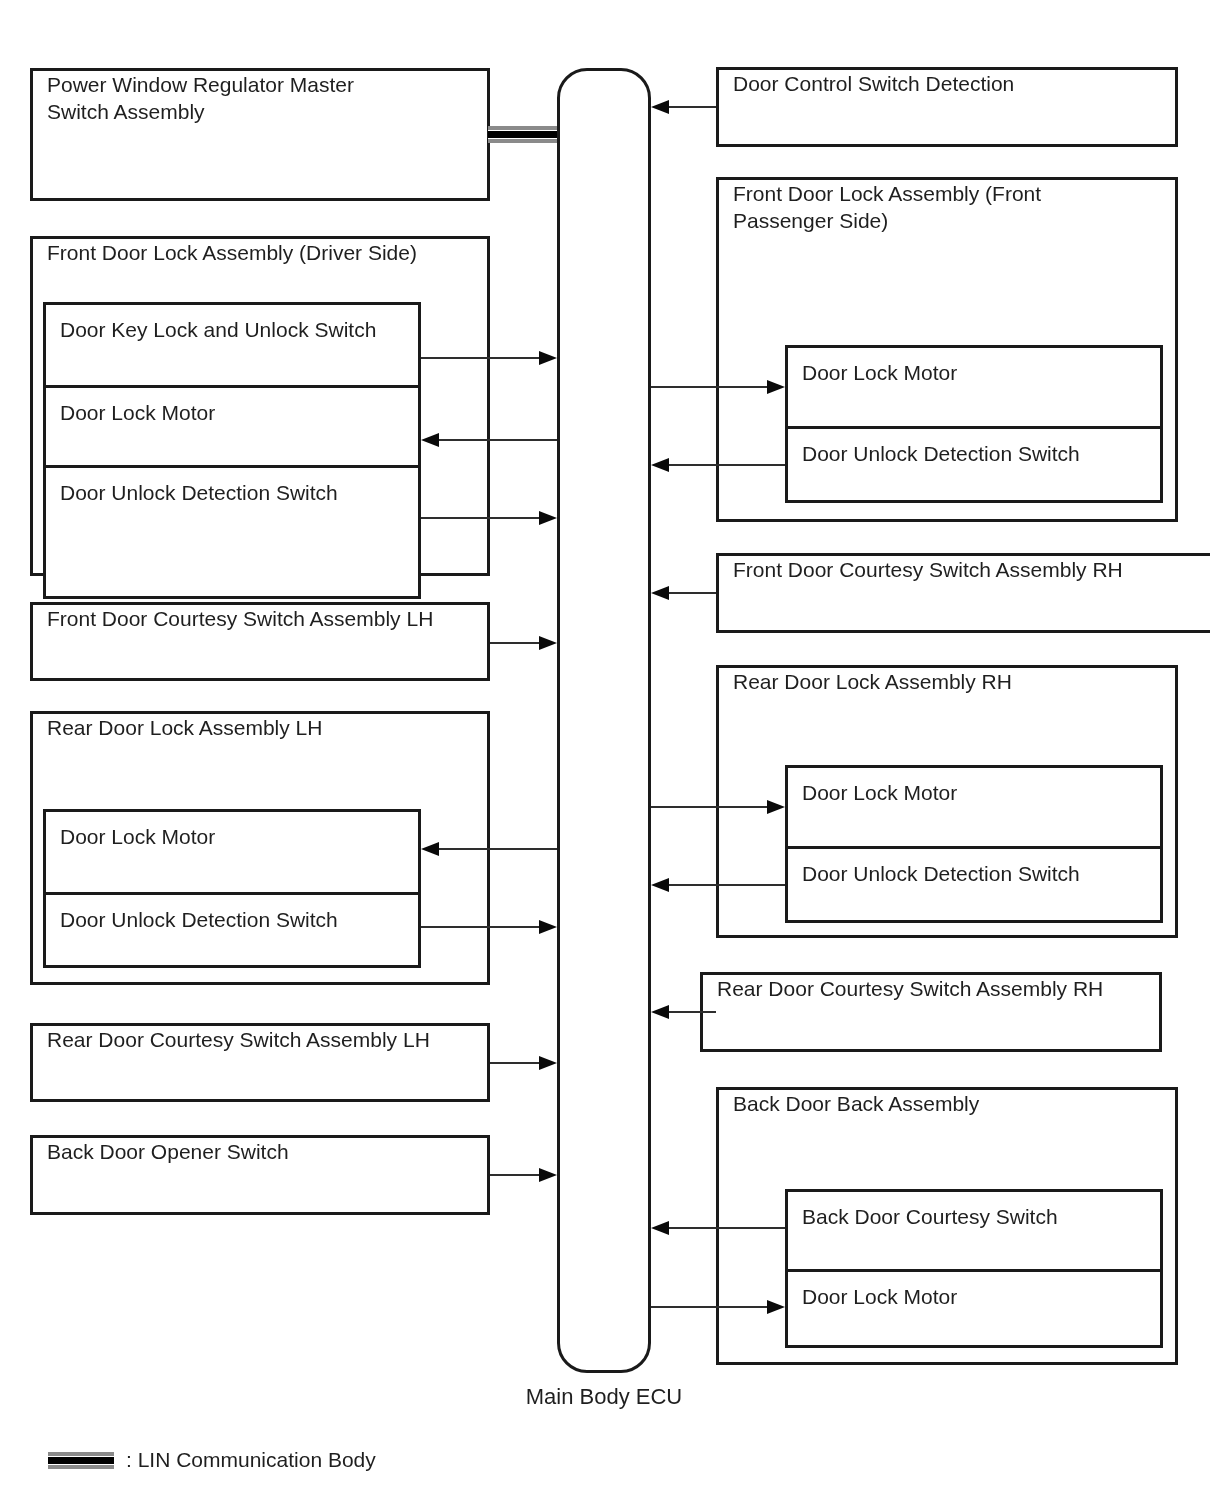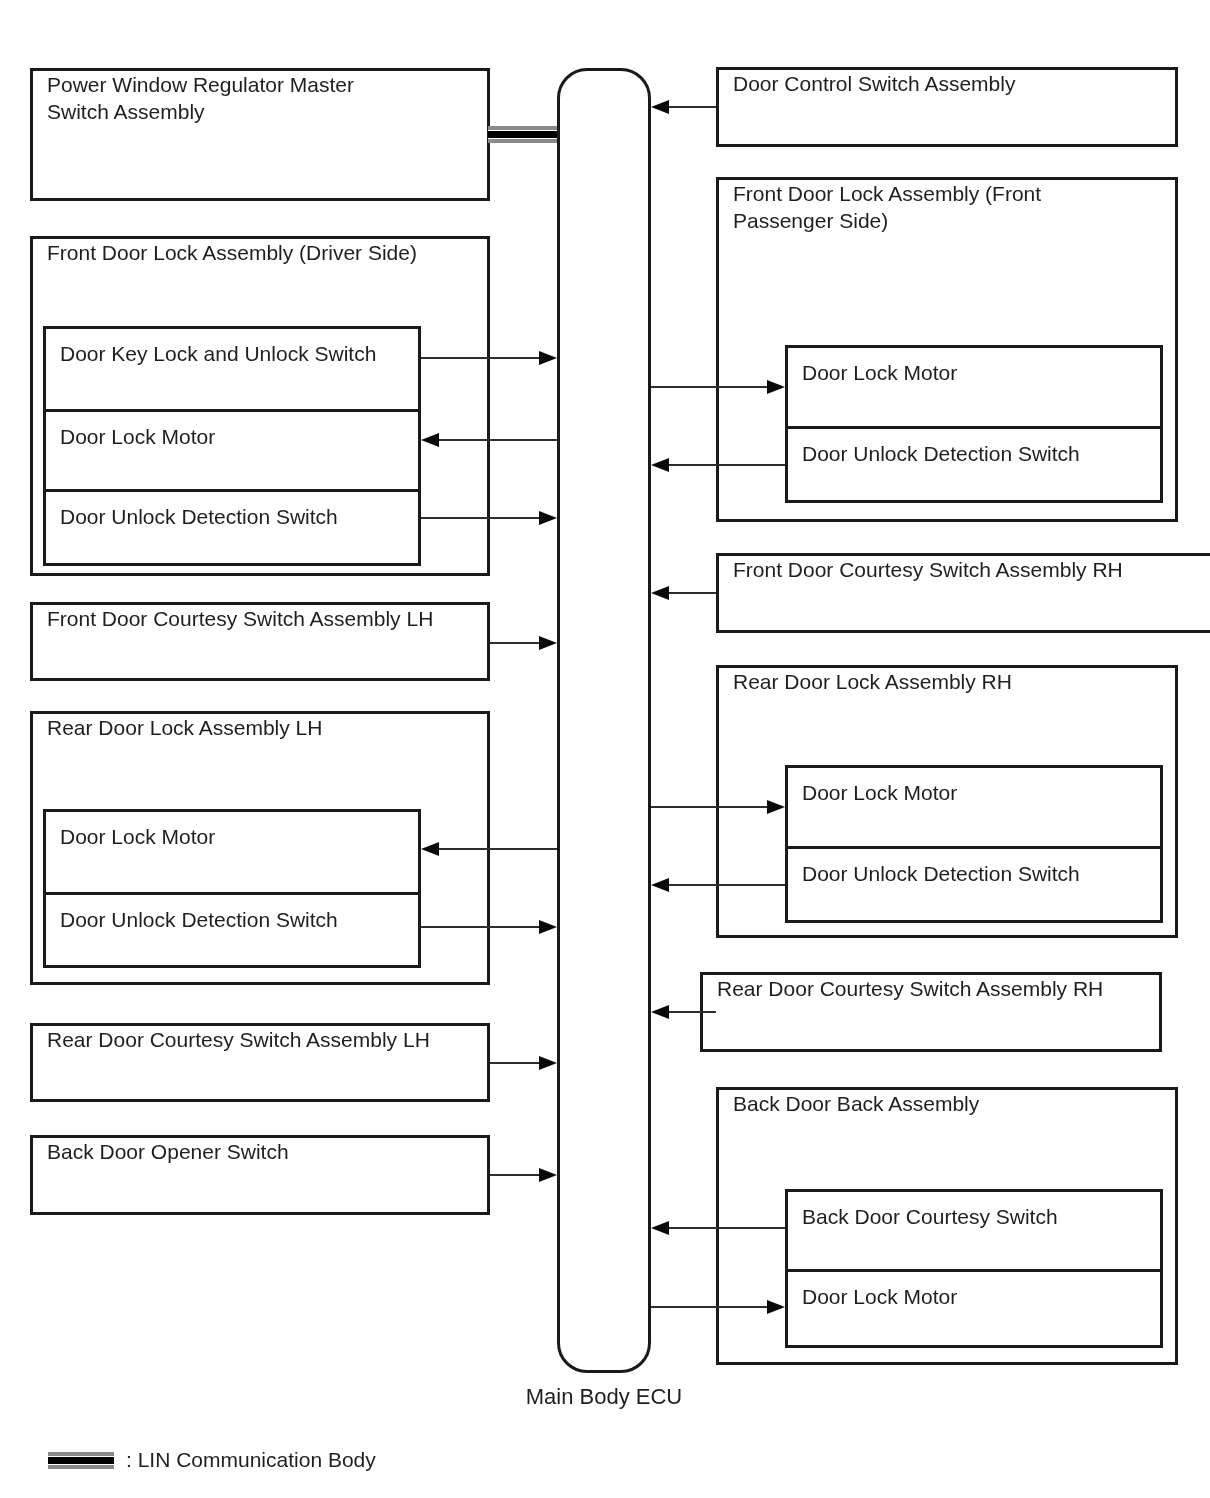--- a/index.html
+++ b/index.html
@@ -54,21 +54,21 @@
     <i class="g"></i>
       <i class="w"></i>
       <i class="b"></i>
       <i class="w"></i>
       <i class="g"></i>
   </div>
 
   <div class="obox" style="left:30px;top:236px;width:460px;height:340px">
     <div class="title">Front Door Lock Assembly (Driver Side)</div>
   </div>
-  <div class="ibox" style="left:43px;top:326px;width:378px;height:240px">
+  <div class="ibox" style="left:43px;top:302px;width:378px;height:297px">
     <div class="irow" style="height:80px">Door Key Lock and Unlock Switch</div>
     <div class="irow bt" style="height:80px">Door Lock Motor</div>
     <div class="irow bt" style="height:74px">Door Unlock Detection Switch</div>
   </div>
 
   <div class="obox" style="left:30px;top:602px;width:460px;height:79px">
     <div class="title">Front Door Courtesy Switch Assembly LH</div>
   </div>
 
   <div class="obox" style="left:30px;top:711px;width:460px;height:274px">
@@ -81,21 +81,21 @@
 
   <div class="obox" style="left:30px;top:1135px;width:460px;height:80px">
     <div class="title">Back Door Opener Switch</div>
   </div>
 
   <div class="obox" style="left:30px;top:1023px;width:460px;height:79px">
     <div class="title">Rear Door Courtesy Switch Assembly LH</div>
   </div>
 
   <div class="obox" style="left:716px;top:67px;width:462px;height:80px">
-    <div class="title">Door Control Switch Assembly</div>
+    <div class="title">Door Control Switch Detection</div>
   </div>
 
   <div class="obox" style="left:716px;top:177px;width:462px;height:345px">
     <div class="title" style="max-width:360px">Front Door Lock Assembly (Front Passenger Side)</div>
   </div>
   <div class="ibox" style="left:785px;top:345px;width:378px;height:158px">
     <div class="irow" style="height:78px">Door Lock Motor</div>
     <div class="irow bt" style="height:74px">Door Unlock Detection Switch</div>
   </div>
 

